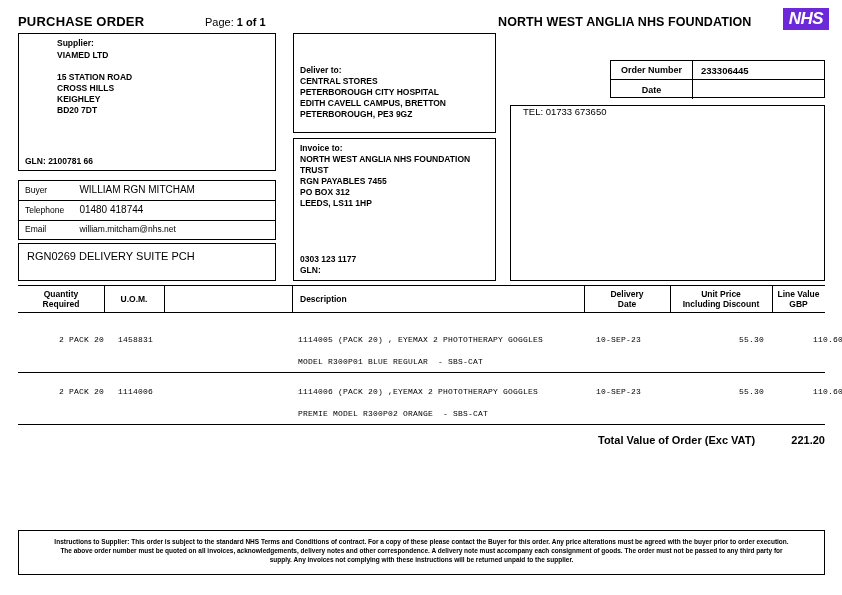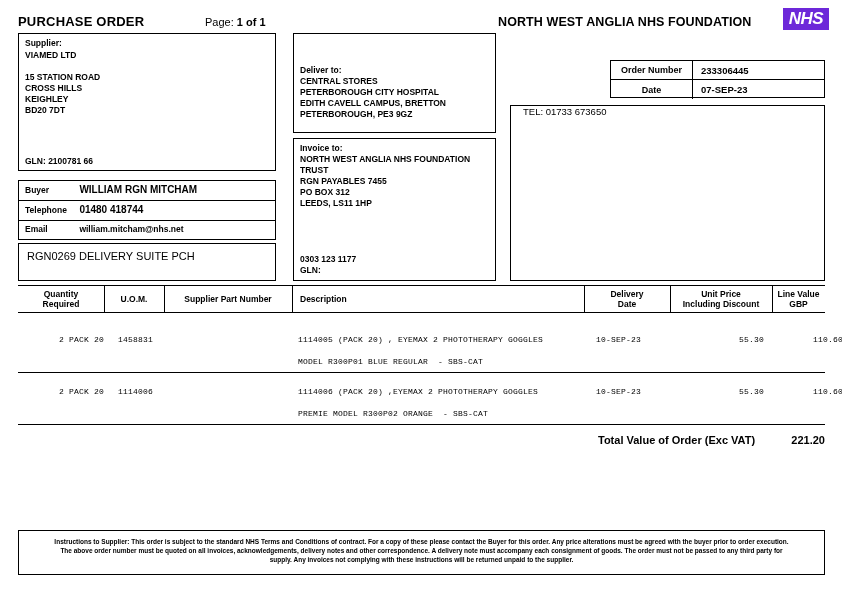--- a/index.html
+++ b/index.html
@@ -55,34 +55,34 @@
     font-family: "Liberation Sans", sans-serif;
   }
 
   
   .box { border: 1px solid #000; box-sizing: border-box; background: #fff; }
 
   .blk-label { font-size: 8.5px; font-weight: bold; }
   .blk-text  { font-size: 8.5px; font-weight: bold; line-height: 11px; }
 
   
-  #supplier-box { left: 18px; top: 33px; width: 258px; height: 138px; }
+  #supplier-box { left: 18px; top: 33px; width: 258px; height: 138px; padding-left: 32px; }
   #supplier-inner { padding: 4px 6px; }
   .gln-line {
     position: absolute;
     left: 6px; bottom: 4px;
     font-size: 8.5px; font-weight: bold;
   }
 
   
   #buyer-box { left: 18px; top: 180px; width: 258px; height: 60px; }
   .buyer-row {
     position: absolute; left: 0; width: 100%;
     box-sizing: border-box;
-    font-size: 8.5px; font-weight: bold;
+    font-size: 8.5px; font-weight: normal;
     padding: 3px 6px;
   }
   .buyer-row .lab { display: inline-block; width: 52px; }
   .buyer-row.r1 { top: 0; height: 20px; border-bottom: 1px solid #000; }
   .buyer-row.r2 { top: 20px; height: 20px; border-bottom: 1px solid #000; }
   .buyer-row.r3 { top: 40px; height: 20px; }
   .buyer-row .val-big { font-size: 10px; }
 
   
   #suite-box { left: 18px; top: 243px; width: 258px; height: 38px; }
@@ -238,38 +238,34 @@
 GLN:</div>
   </div>
 
   <div class="abs box" id="ordernum-box">
     <div class="on-row r1">
       <div class="on-lab">Order Number</div>
       <div class="on-val">233306445</div>
     </div>
     <div class="on-row r2">
       <div class="on-lab">Date</div>
-      <div class="on-val">07-SEP-23</div>
     </div>
   </div>
 
   <div class="abs box" id="goods-box">
     <div id="goods-tel">TEL: 01733 673650</div>
   </div>
 
   <div class="abs" id="table-head">
     <div class="th" style="left: 0px; width: 86px;">
       <span>Quantity</span>
       <span>Required</span>
     </div>
     <div class="th" style="left: 86px; width: 60px;">
       <span>U.O.M.</span>
-    </div>
-    <div class="th" style="left: 146px; width: 128px;">
-      <span>Supplier Part Number</span>
     </div>
     <div class="th" style="left: 274px; width: 292px; align-items: flex-start; padding-left: 8px; box-sizing: border-box;">
       <span>Description</span>
     </div>
     <div class="th" style="left: 566px; width: 86px;">
       <span>Delivery</span>
       <span>Date</span>
     </div>
     <div class="th" style="left: 652px; width: 102px;">
       <span>Unit Price</span>

